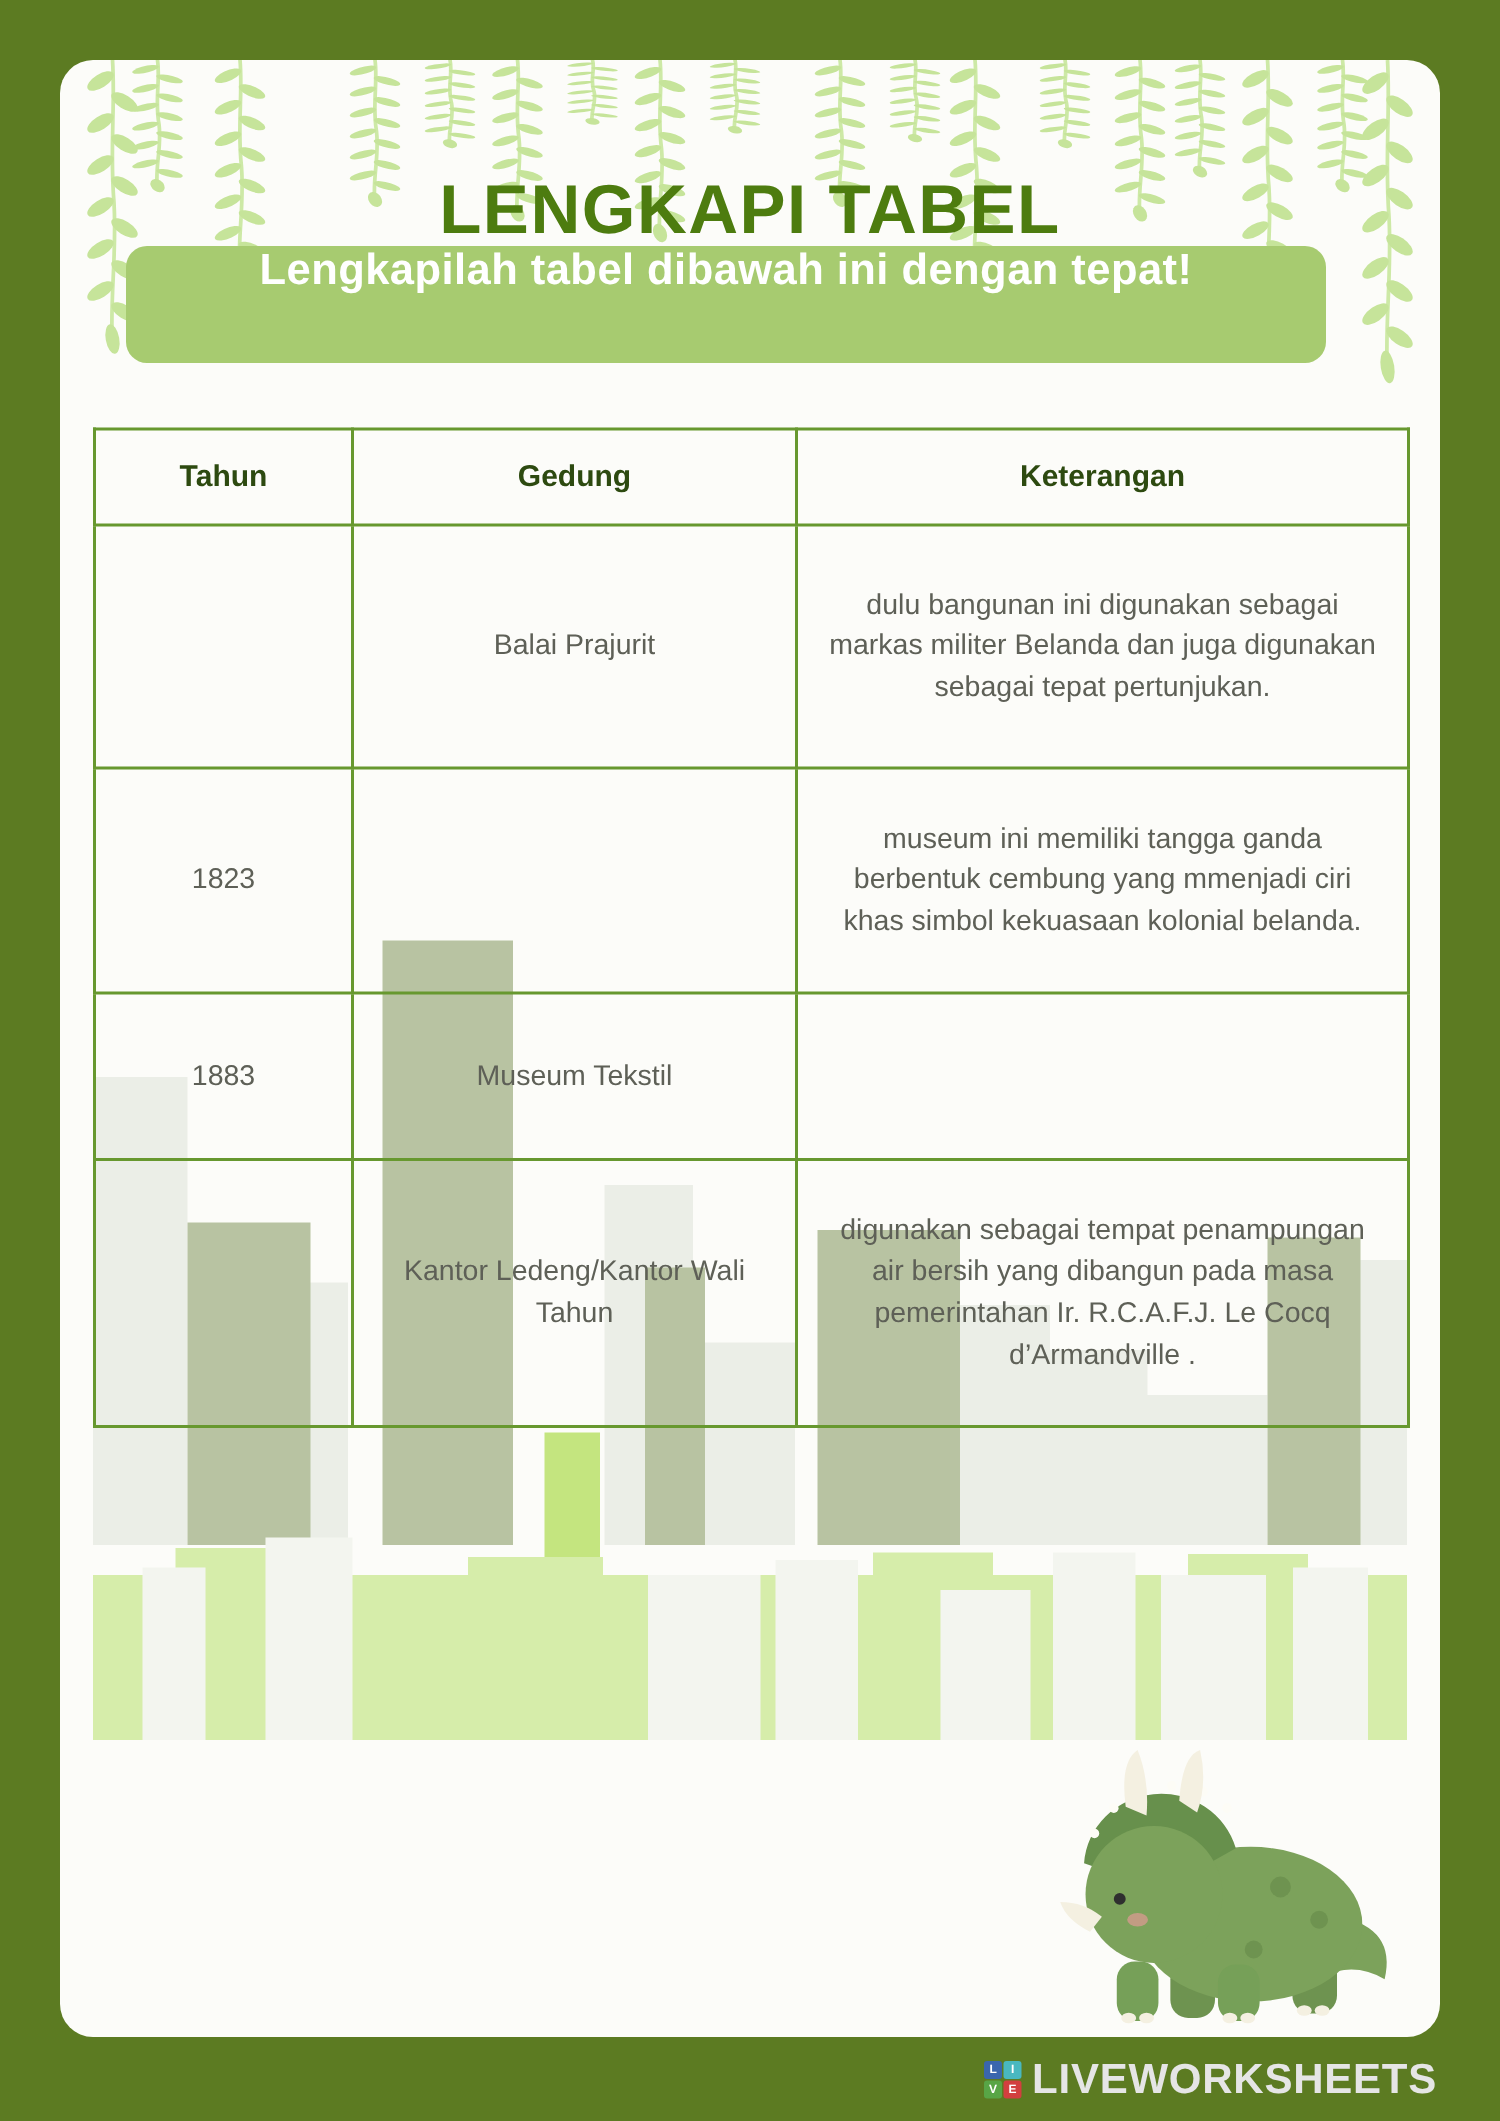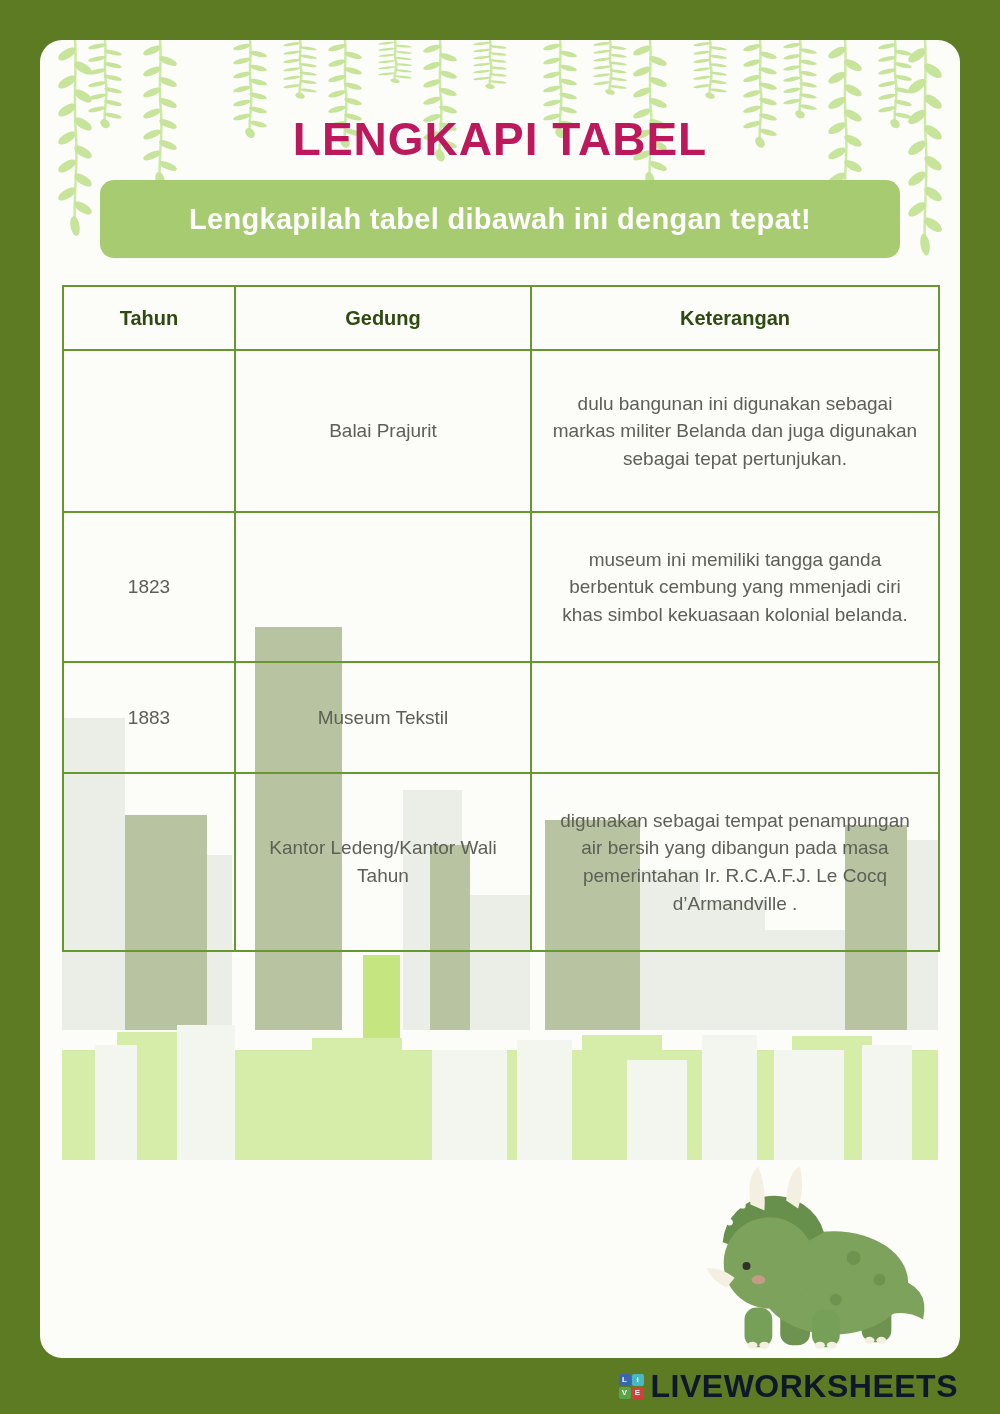--- a/index.html
+++ b/index.html
@@ -4,25 +4,25 @@
 <style>
   * { box-sizing: border-box; margin: 0; padding: 0; }
   body { margin: 0; background: #5c7b22; font-family: "Liberation Sans", sans-serif; }
   .page { position: relative; width: 1000px; height: 1414px; background: #5c7b22; overflow: hidden; }
   .card { position: absolute; left: 40px; top: 40px; width: 920px; height: 1318px;
           background: #fcfcf9; border-radius: 22px; overflow: hidden; }
 
   .vines { position: absolute; left: 0; top: 0; width: 920px; height: 270px; pointer-events: none; }
 
   .title { position: absolute; top: 72px; left: 0; width: 920px; text-align: center;
-           font-size: 46px; font-weight: 900; letter-spacing: 1px; color: #be185d; }
-
-  .banner { position: absolute; left: 60px; top: 112px; width: 800px; height: 78px;
-            margin-top: 28px; background: #a7cb70; border-radius: 14px;
-            display: flex; align-items: center; justify-content: center; }
+           font-size: 46px; font-weight: 900; letter-spacing: 1px; color: #4d7c0f; }
+
+  .banner { position: absolute; left: 44px; top: 112px; width: 800px; height: 78px;
+            margin-top: 12px; background: #a7cb70; border-radius: 14px;
+            display: flex; justify-content: center; }
   .banner span { color: #ffffff; font-size: 29px; font-weight: 700; letter-spacing: 0.3px; }
 
   .skyline { position: absolute; left: 22px; top: 580px; width: 876px; height: 540px; pointer-events: none; }
 
   table.ws { position: absolute; left: 22px; top: 245px; width: 876px;
              border-collapse: collapse; table-layout: fixed; background: transparent; }
   table.ws th, table.ws td { border: 2px solid #67982f; vertical-align: middle; text-align: center; }
   table.ws thead tr { height: 64px; }
   table.ws th { font-size: 20px; font-weight: 700; color: #2d4a10; margin-top: 28px; }
   table.ws td { font-size: 19px; color: #5e6057; line-height: 1.45; padding: 8px 20px; }
@@ -32,21 +32,21 @@
   .dino { position: absolute; left: 645px; top: 1118px; width: 248px; height: 200px; pointer-events: none; }
 
   .footer-brand { position: absolute; right: 42px; top: 1372px; height: 28px;
                   display: flex; align-items: center; gap: 7px; }
   .logo-grid { display: grid; grid-template-columns: 12px 12px; grid-template-rows: 12px 12px;
                gap: 1px; }
   .logo-grid span { display: flex; align-items: center; justify-content: center;
                     color: #fff; font-size: 8px; font-weight: 700; border-radius: 2px; }
   .sq-l { background: #3a66ae; } .sq-i { background: #49b8c0; }
   .sq-v { background: #58a546; } .sq-e { background: #d23f3f; }
-  .wordmark { color: #0f172a; font-size: 32px; font-weight: 800; letter-spacing: 0.5px; }
+  .wordmark { color: #e5e5e5; font-size: 28px; font-weight: 800; letter-spacing: 0.5px; }
 </style>
 </head>
 <body>
 
 <div class="page">
   <div class="card">
 
     <svg class="vines" viewBox="0 0 920 270">
       <defs>
         <g id="vL">

